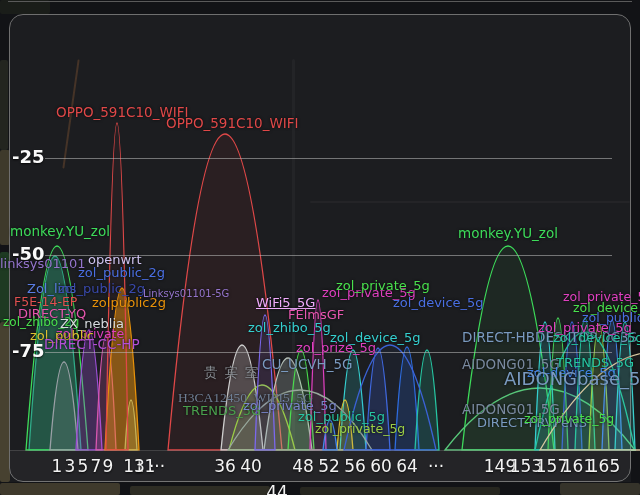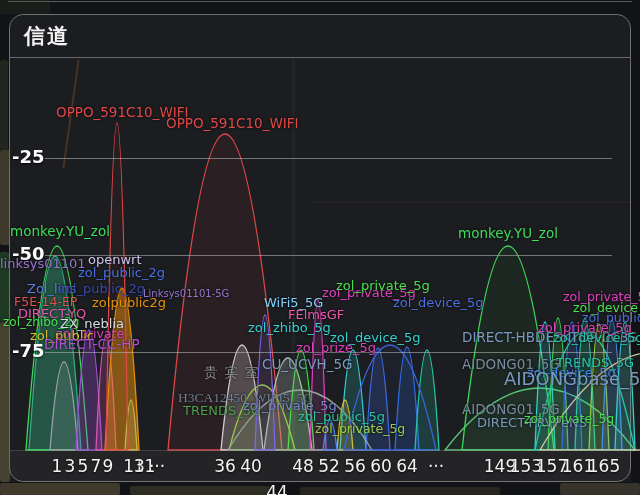--- a/index.html
+++ b/index.html
@@ -38,23 +38,20 @@
   <div class="map-bit" style="left:0;top:150px;width:10px;height:95px;background:#3e3a2b;"></div>
   <div class="map-bit" style="left:0;top:252px;width:9px;height:70px;background:#1e3a22;"></div>
   <div class="map-bit" style="left:0;top:322px;width:10px;height:160px;background:#474130;"></div>
   <div class="map-bit" style="left:0;top:483px;width:120px;height:12px;background:#3f3a2c;"></div>
   <div class="map-bit" style="left:130px;top:486px;width:140px;height:9px;background:#2e2d24;"></div>
   <div class="map-bit" style="left:300px;top:487px;width:200px;height:8px;background:#26261f;"></div>
   <div class="map-bit" style="left:560px;top:483px;width:80px;height:12px;background:#35332a;"></div>
   <div class="topline"></div>
 
   <div class="card">
-    <div class="card-header">
-      <span class="card-title">信道</span>
-    </div>
 
     <div class="map-bit" style="left:60px;top:44px;width:2px;height:110px;background:rgba(190,120,60,0.25);transform:rotate(8deg);"></div>
     <div class="map-bit" style="left:282px;top:44px;width:3px;height:392px;background:rgba(255,255,255,0.03);"></div>
     <div class="map-bit" style="left:300px;top:186px;width:320px;height:2px;background:rgba(255,255,255,0.035);"></div>
   </div>
 
   <div class="chart">
     <svg width="640" height="495" viewBox="0 0 640 495">
         <path d="M 29 450 Q 55 62 81 450 Z" stroke="#2fa98c" stroke-width="1.3" fill="#2fa98c" fill-opacity="0.35"></path>
         <path d="M 26 450 Q 57 42 88 450 Z" stroke="#3ddc5a" stroke-width="1.3" fill="#3ddc5a" fill-opacity="0.06"></path>
@@ -111,21 +108,21 @@
         <div class="net-label" style="left: 58px; top: 282px; color: rgb(57, 73, 171); font-size: 13px;">zol_public_2g</div>
         <div class="net-label" style="left: 92px; top: 296px; color: rgb(232, 146, 10); font-size: 13px;">zolpublic2g</div>
         <div class="net-label" style="left: 14px; top: 295px; color: rgb(224, 80, 80); font-size: 12.5px;">F5E-14-EP</div>
         <div class="net-label" style="left: 18px; top: 307px; color: rgb(233, 87, 176); font-size: 13px;">DIRECT-YQ</div>
         <div class="net-label" style="left: 3px; top: 316px; color: rgb(73, 224, 77); font-size: 12px;">zol_zhibo_2g</div>
         <div class="net-label" style="left: 60px; top: 317px; color: rgb(216, 220, 224); font-size: 13px;">ZX_neblia</div>
         <div class="net-label" style="left: 16px; top: 327px; color: rgb(224, 64, 192); font-size: 12.5px; margin-left: 40px;">zol_private</div>
         <div class="net-label" style="left: 30px; top: 329px; color: rgb(221, 192, 48); font-size: 13px;">zol_public</div>
         <div class="net-label" style="left: 44px; top: 338px; color: rgb(180, 79, 214); font-size: 13.5px;">DIRECT-CC-HP</div>
         <div class="net-label" style="left: 143px; top: 287px; color: rgb(149, 117, 205); font-size: 10px;">Linksys01101-5G</div>
-        <div class="net-label" style="left: 264px; top: 296px; color: #7dd3fc; font-size: 13px;">WiFi5_5G</div>
+        <div class="net-label" style="left: 256px; top: 296px; color: #f0abfc; font-size: 13px; text-decoration: underline;">WiFi5_5G</div>
         <div class="net-label" style="left: 288px; top: 308px; color: rgb(233, 87, 176); font-size: 13px;">FElmsGF</div>
         <div class="net-label" style="left: 322px; top: 286px; color: rgb(224, 64, 192); font-size: 13px;">zol_private_5g</div>
         <div class="net-label" style="left: 336px; top: 279px; color: rgb(73, 224, 77); font-size: 13px;">zol_private_5g</div>
         <div class="net-label" style="left: 393px; top: 296px; color: rgb(74, 111, 227); font-size: 13px;">zol_device_5g</div>
         <div class="net-label" style="left: 248px; top: 321px; color: rgb(53, 208, 208); font-size: 13px;">zol_zhibo_5g</div>
         <div class="net-label" style="left: 330px; top: 331px; color: rgb(53, 208, 208); font-size: 13px;">zol_device_5g</div>
         <div class="net-label" style="left: 296px; top: 341px; color: rgb(224, 64, 192); font-size: 13px;">zol_prize_5g</div>
         <div class="net-label" style="left: 262px; top: 358px; color: rgb(122, 154, 192); font-size: 13.5px;">CU_UCVH_5G</div>
         <div class="net-label" style="left: 204px; top: 366px; color: rgb(138, 143, 149); font-size: 13.5px; letter-spacing: 7px;">贵宾室</div>
         <div class="net-label" style="left: 178px; top: 391px; color: rgb(111, 127, 149); font-size: 13.5px; font-family: Liberation Serif, serif;">H3CA12450_WIFI5_5G</div>

